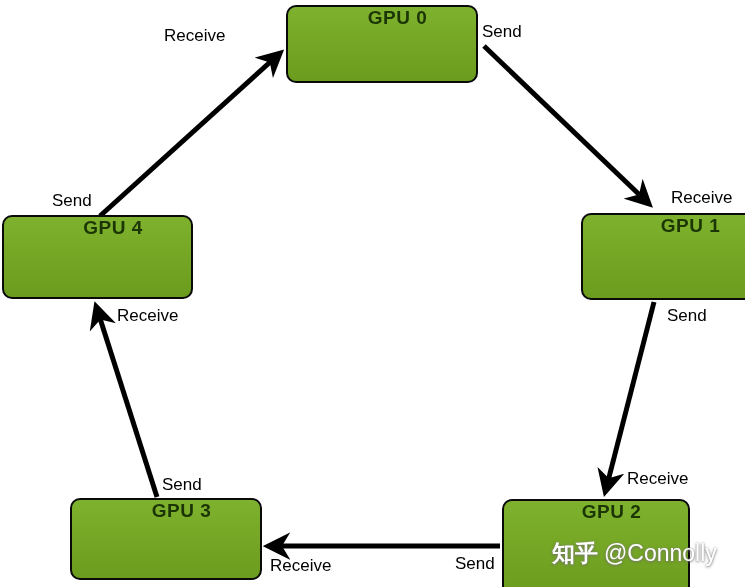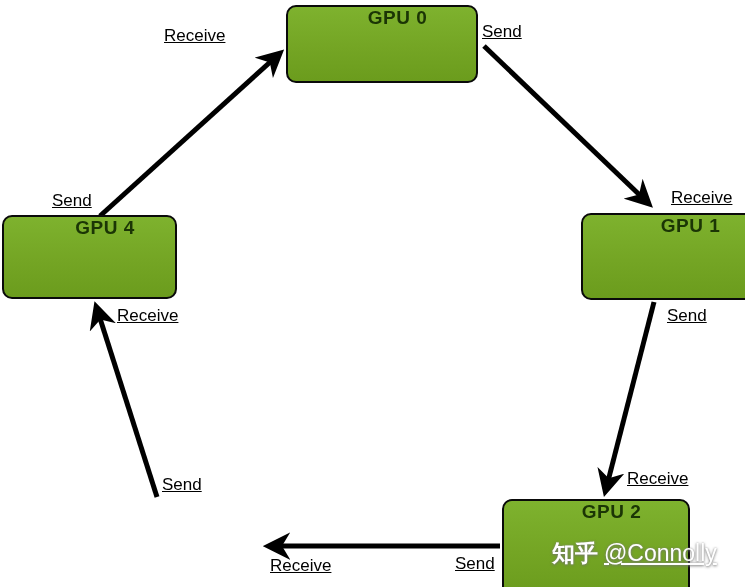--- a/index.html
+++ b/index.html
@@ -51,34 +51,33 @@
     font-weight: bold;
     color: var(--node-text);
     letter-spacing: 0.5px;
   }
   .edge-label {
     position: absolute;
     font-size: 17px;
     color: var(--label-color);
     white-space: nowrap;
     z-index: 3;
-    text-decoration: underline;
   }
   .watermark {
     position: absolute;
     left: 552px;
     top: 538px;
     z-index: 4;
     font-size: 23px;
     color: #ffffff;
     white-space: nowrap;
     text-shadow: 0 1px 3px rgba(110,110,110,0.85), 0 0 2px rgba(140,140,140,0.7);
   }
   .watermark .brand { font-weight: bold; margin-right: 6px; font-family: Liberation Serif, serif; }
-  .watermark .handle { font-weight: normal; text-decoration: underline; }
+  .watermark .handle { font-weight: normal; }
 </style>
 </head>
 <body>
 
 <div class="canvas">
 
   <svg class="arrows" viewBox="0 0 745 587">
     <defs>
       <marker id="ah" viewBox="0 0 10 10" refX="7" refY="5" markerWidth="5.5" markerHeight="5.5" orient="auto">
         <path class="arrowhead-path" d="M 0 0 L 10 5 L 0 10 L 3 5 Z"></path>
@@ -93,21 +92,24 @@
 
   <div class="node" style="left:286px; top:5px; width:192px; height:78px;">
     <span class="node-label">GPU 0</span>
   </div>
   <div class="node" style="left:581px; top:213px; width:188px; height:87px;">
     <span class="node-label">GPU 1</span>
   </div>
   <div class="node" style="left:502px; top:499px; width:188px; height:98px;">
     <span class="node-label">GPU 2</span>
   </div>
-  <div class="node" style="left:2px; top:215px; width:175px; height:84px;">
+  <div class="node" style="left:70px; top:498px; width:192px; height:82px;">
+    <span class="node-label">GPU 3</span>
+  </div>
+  <div class="node" style="left:2px; top:215px; width:191px; height:84px;">
     <span class="node-label">GPU 4</span>
   </div>
 
   <span class="edge-label" style="left:482px; top:22px;">Send</span>
   <span class="edge-label" style="left:671px; top:188px;">Receive</span>
 
   <span class="edge-label" style="left:667px; top:306px;">Send</span>
   <span class="edge-label" style="left:627px; top:469px;">Receive</span>
 
   <span class="edge-label" style="left:455px; top:554px;">Send</span>

